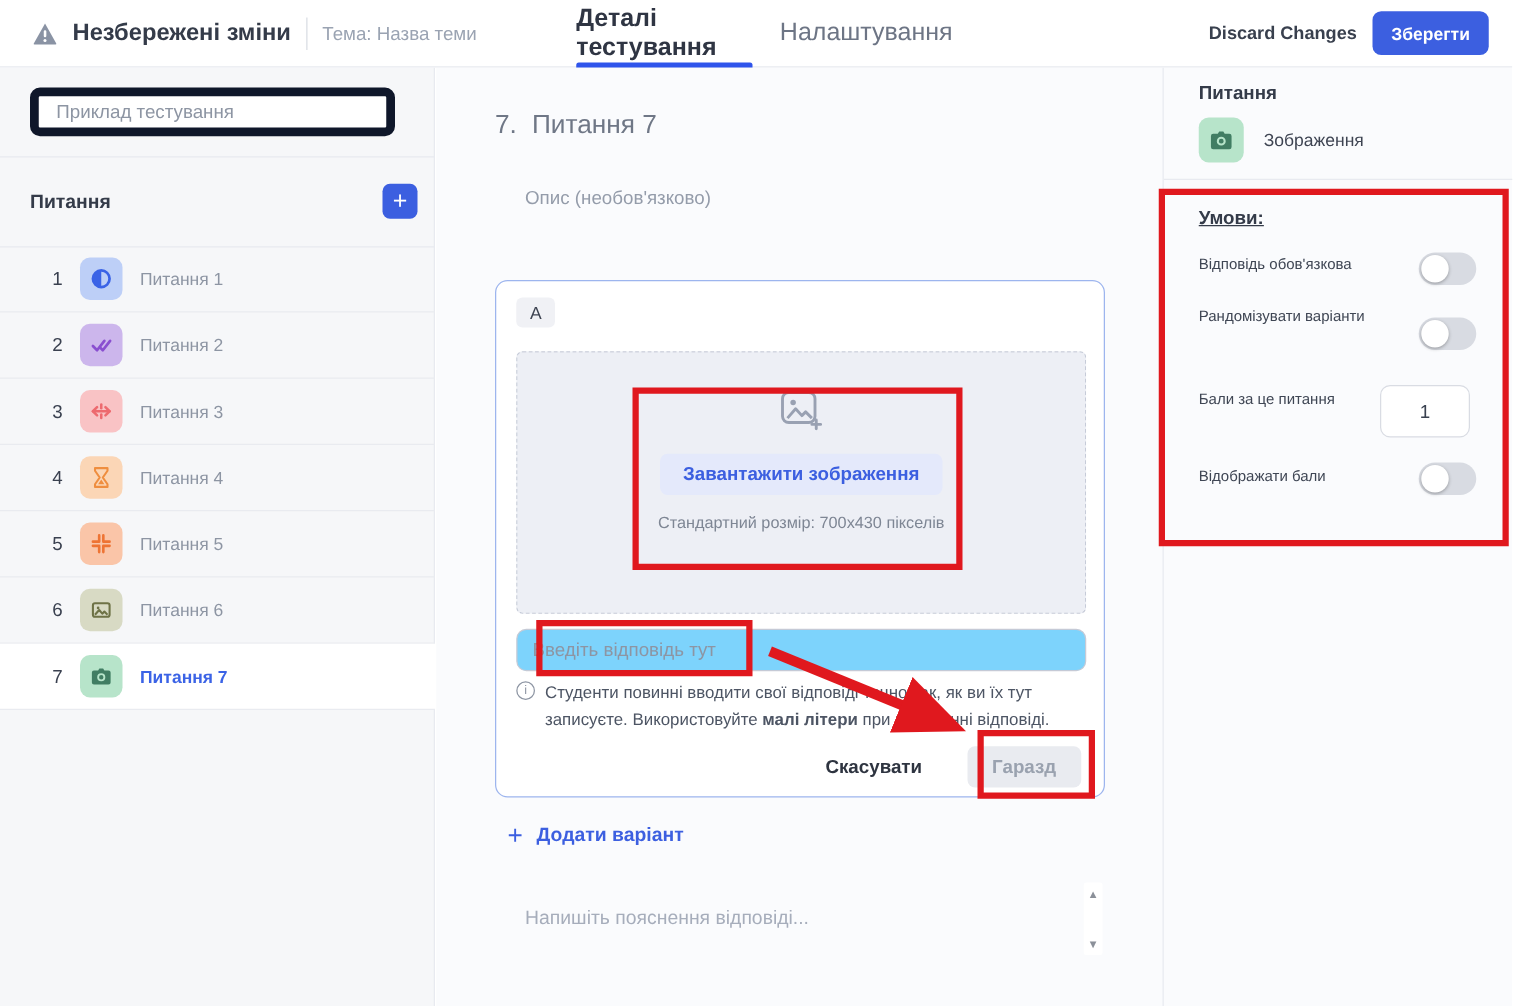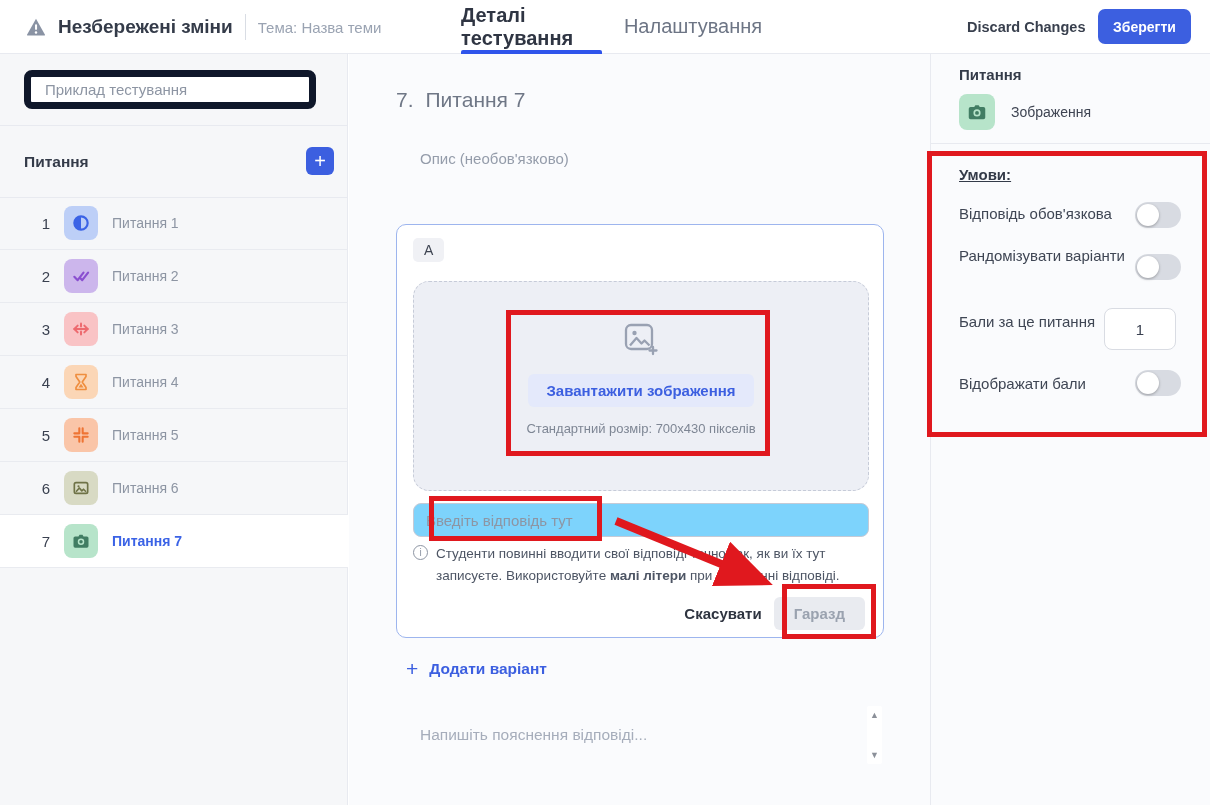--- a/index.html
+++ b/index.html
@@ -35,49 +35,49 @@
   .bg-q1{background:#bdcff7;} .bg-q2{background:#ccb6ec;} .bg-q3{background:#f9c3c5;}
   .bg-q4{background:#fbd6b6;} .bg-q5{background:#fac5a8;} .bg-q6{background:#d8dac4;} .bg-q7{background:#b7e4ca;}
 
   
   .main { position:absolute; left:349px; top:54px; width:581px; height:751px; background:#fafbfd; }
   .q-heading { position:absolute; left:47px; top:34px; font-size:21px; color:#6f7786; }
   .q-heading .qh-num { margin-right:12px; }
   .q-desc { position:absolute; left:71px; top:96px; font-size:15px; color:#949caa; }
   .option-card { position:absolute; left:47px; top:170px; width:488px; height:414px; background:#fff; border:1.5px solid #9db5ee; border-radius:10px; }
   .option-chip { position:absolute; left:16px; top:13px; padding:4px 11px; background:#f0f1f5; border-radius:5px; font-size:14px; color:#3e4452; }
-  .upload-zone { position:absolute; left:16px; top:56px; width:456px; height:210px; background:#edeff5; border:1px dashed #c6cbd8; border-radius:16px; display:flex; flex-direction:column; align-items:center; padding-top:40px; }
+  .upload-zone { position:absolute; left:16px; top:56px; width:456px; height:210px; background:#edeff5; border:1px dashed #c6cbd8; border-radius:5px; display:flex; flex-direction:column; align-items:center; padding-top:29px; }
   .upload-btn { margin-top:16px; background:#e4e9fb; color:#3c5fe0; border:none; border-radius:6px; font-size:15px; font-weight:600; padding:8px 18px; cursor:pointer; font-family:inherit; }
   .upload-hint { margin-top:14px; font-size:13px; color:#7e8694; }
   .answer-input { position:absolute; left:16px; top:278px; width:456px; height:34px; border:1px solid #c5cad6; border-radius:8px; padding:0 12px; font-size:15px; color:#3a4150; font-family:inherit; background:#7dd3fc; }
   .answer-input::placeholder { color:#8d95a3; opacity:1; }
   .hint-row { position:absolute; left:16px; top:318px; width:446px; display:flex; gap:8px; }
   .info-icon { flex:0 0 auto; width:15px; height:15px; margin-top:2px; border:1.4px solid #8d95a3; border-radius:50%; color:#8d95a3; font-size:10px; line-height:14px; text-align:center; font-style:normal; }
   .hint-text { font-size:13.5px; color:#4d5564; line-height:1.6; }
   .hint-text b { font-weight:700; }
-  .card-footer { position:absolute; right:18px; top:372px; display:flex; align-items:center; gap:12px; }
+  .card-footer { position:absolute; right:18px; top:372px; display:flex; align-items:center; gap:36px; }
   .cancel-btn { font-size:15px; font-weight:700; color:#2e3440; background:none; border:none; cursor:pointer; font-family:inherit; }
   .ok-btn { background:#e9ebf0; color:#9aa2af; border:none; border-radius:6px; font-size:15px; font-weight:600; padding:8px 20px; font-family:inherit; }
   .add-option { position:absolute; left:57px; top:605px; display:flex; align-items:center; gap:11px; color:#3c5fe0; cursor:pointer; }
   .add-option .plus { font-size:21px; font-weight:400; line-height:20px; }
   .add-option .ao-label { font-size:15.5px; font-weight:600; }
   .explanation-area { position:absolute; left:63px; top:648px; width:470px; height:70px; }
   .explanation-ph { position:absolute; left:8px; top:24px; font-size:15.5px; color:#a6adbb; }
   .expl-scroll { position:absolute; right:0; top:4px; width:15px; height:58px; background:#fff; border-radius:2px; }
   .expl-scroll .up, .expl-scroll .down { position:absolute; left:0; width:15px; text-align:center; font-size:9px; color:#8b9099; cursor:pointer; }
   .expl-scroll .up { top:4px; } .expl-scroll .down { bottom:4px; }
 
   
   .rightpanel { position:absolute; left:930px; top:54px; width:280px; height:751px; background:#fafbfd; border-left:1px solid #e8eaf0; }
   .rp-title { position:absolute; left:28px; top:12px; font-size:15px; font-weight:700; color:#343b49; }
   .rp-type-icon { position:absolute; left:28px; top:40px; width:36px; height:36px; border-radius:8px; background:#b7e4ca; display:flex; align-items:center; justify-content:center; }
   .rp-type-label { position:absolute; left:80px; top:50px; font-size:14px; color:#3e4452; }
   .rp-div { position:absolute; left:0; top:89px; width:280px; height:1px; background:#e8eaf0; }
   .rp-cond-title { position:absolute; left:28px; top:112px; font-size:15px; font-weight:700; color:#343b49;text-decoration:underline; }
-  .rp-label { position:absolute; left:28px; font-size:15px; color:#3f4654; line-height:1.65; width:170px; }
+  .rp-label { position:absolute; left:28px; font-size:12px; color:#3f4654; line-height:1.65; width:170px; }
   .toggle { position:absolute; left:204px; width:46px; height:26px; background:#d8dbe2; border-radius:13px; cursor:pointer; }
   .toggle .knob { position:absolute; left:2px; top:2px; width:22px; height:22px; background:#fff; border-radius:50%; box-shadow:0 1px 3px rgba(0,0,0,.3); }
   .points-input { position:absolute; left:173px; top:254px; width:72px; height:42px; background:#fff; border:1px solid #d9dce3; border-radius:8px; text-align:center; font-size:15px; color:#3a4150; font-family:inherit; }
 
   
   .anno { position:absolute; border:5px solid #e0181e; pointer-events:none; z-index:20; }
   .anno-rect-upload { left:506px; top:310px; width:264px; height:146px; }
   .anno-rect-answer { left:429px; top:496px; width:173px; height:45px; }
   .anno-rect-ok { left:782px; top:584px; width:94px; height:55px; }
   .anno-rect-conditions { left:927px; top:151px; width:280px; height:286px; }

